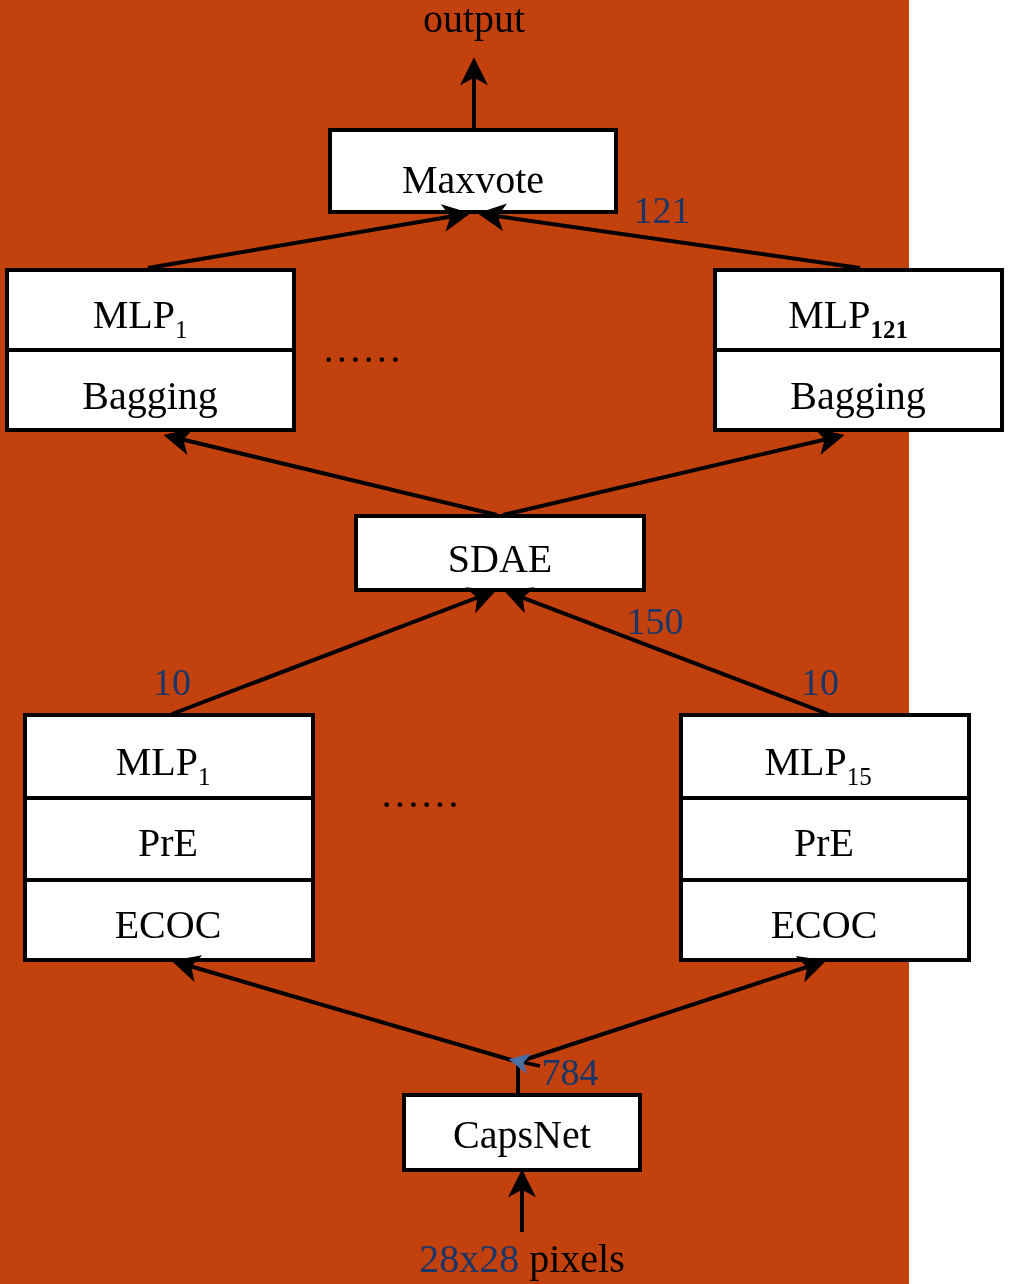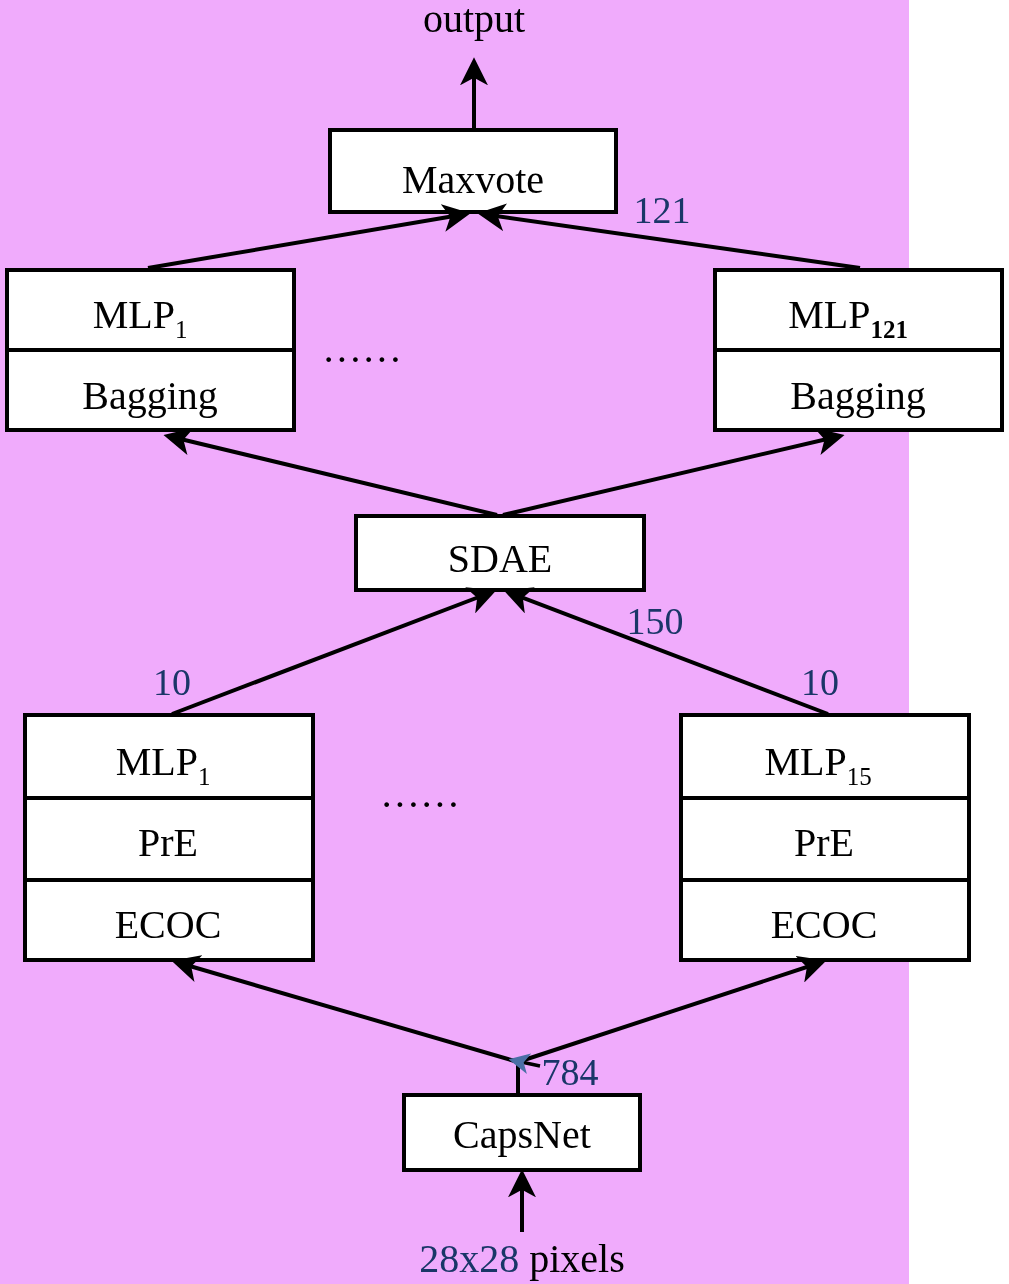--- a/index.html
+++ b/index.html
@@ -11,21 +11,21 @@
   body {
     width: 1009px;
     height: 1284px;
     overflow: hidden;
     font-family: "Liberation Serif", "DejaVu Serif", serif;
   }
   #diagram-root {
     position: relative;
     width: 909px;
     height: 1284px;
-    background: #f0abfc;
+    background: #c2410c;
   }
   svg.diagram {
     display: block;
     width: 1009px;
     height: 1284px;
   }
   .box-rect {
     fill: #ffffff;
     stroke: #000000;
     stroke-width: 4;

